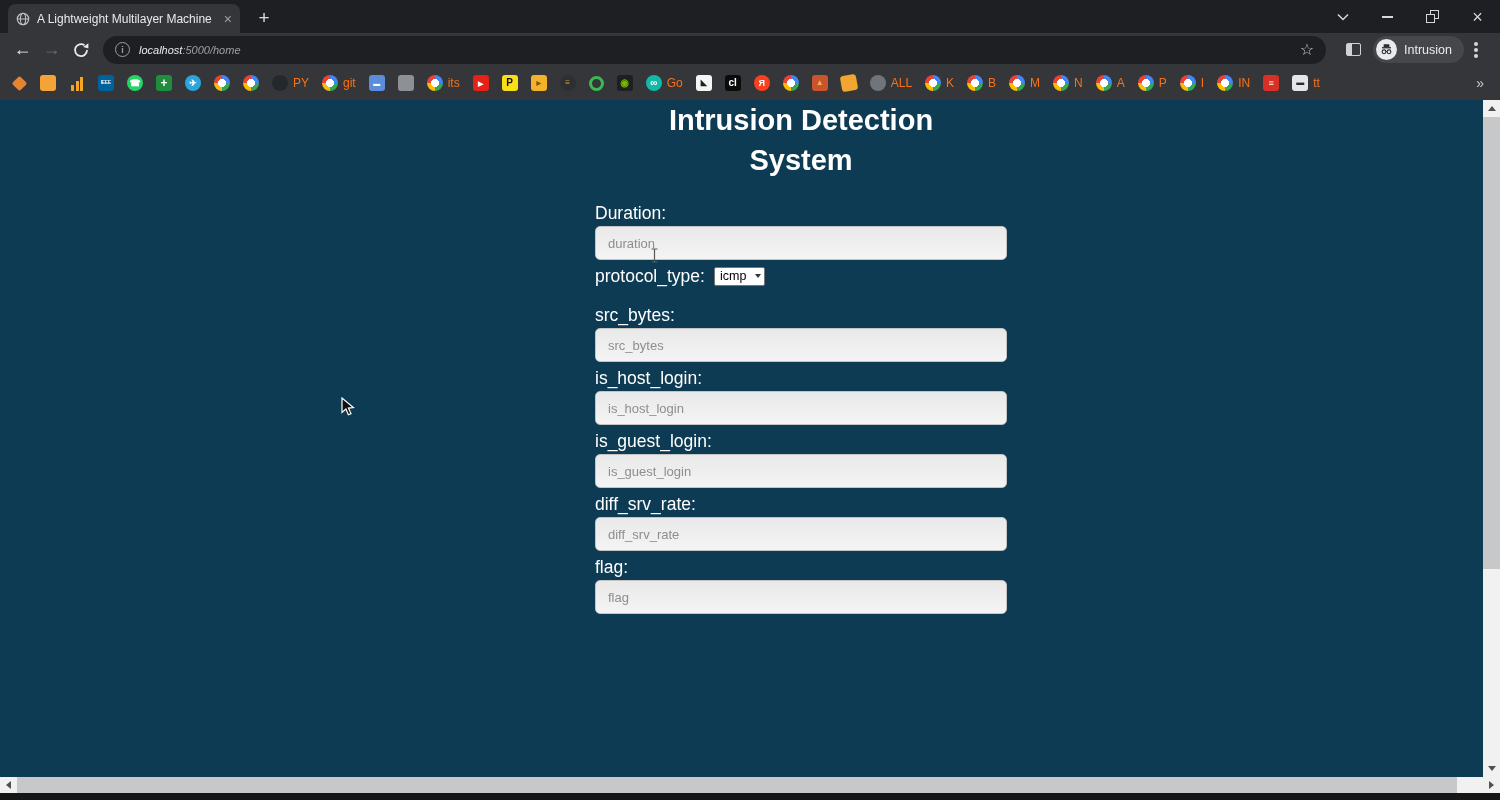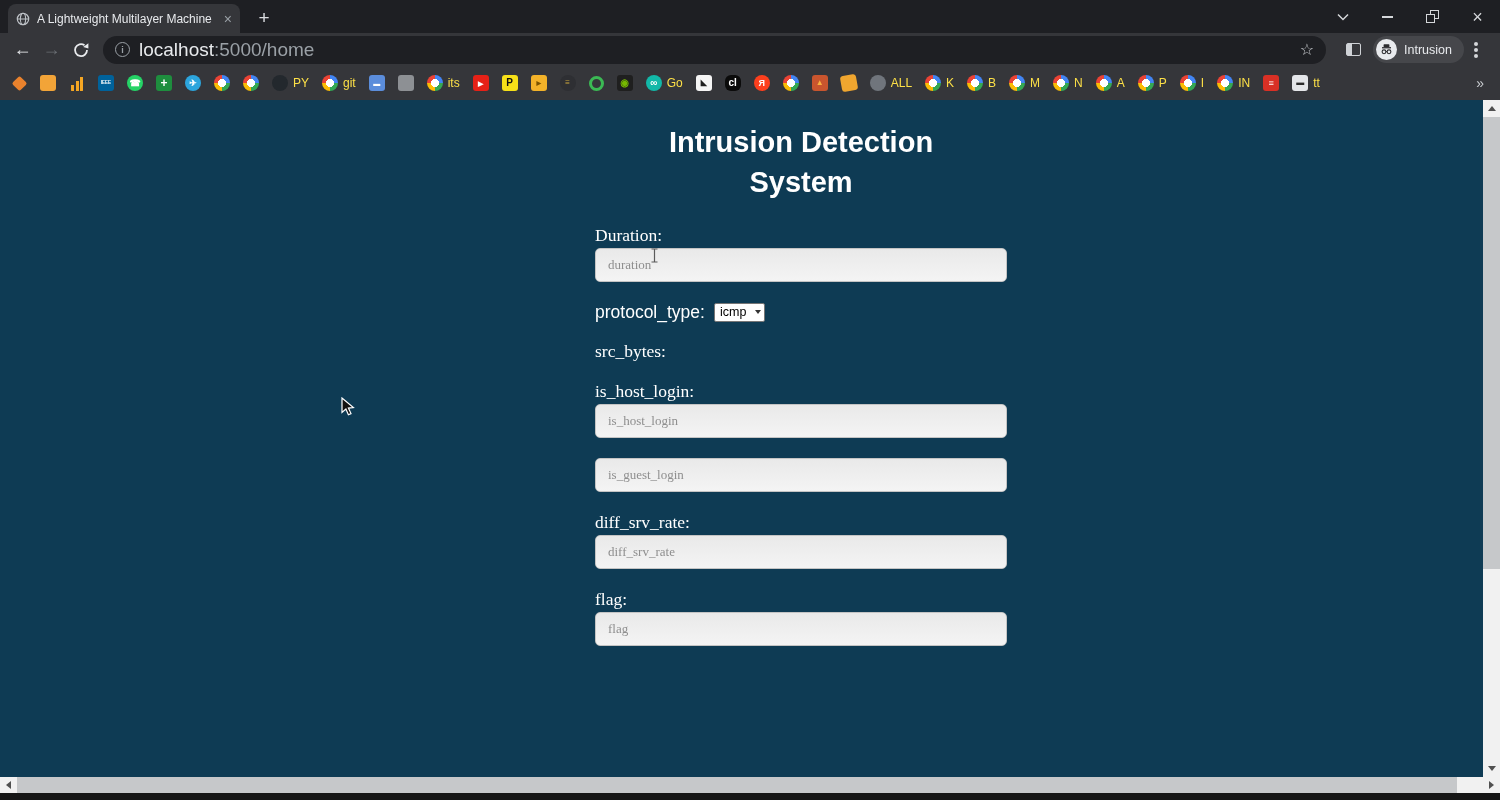--- a/index.html
+++ b/index.html
@@ -26,21 +26,21 @@
   
   .toolbar { position:absolute; top:33px; left:0; right:0; height:33px; background:#35363a;
              display:flex; align-items:center; padding:0 8px; }
   .nav-btn { width:29px; height:29px; display:flex; align-items:center; justify-content:center;
              color:#e8eaed; font-size:18px; border-radius:50%; }
   .nav-btn.disabled { color:#696d72; }
   .omnibox { flex:1; height:28px; background:#1e1f23; border-radius:14px; display:flex;
              align-items:center; padding:0 12px; gap:9px; margin:0 8px; }
   .info-icon { width:15px; height:15px; border:1.3px solid #9aa0a6; border-radius:50%; color:#9aa0a6;
                font-size:9px; font-weight:bold; display:flex; align-items:center; justify-content:center; }
-  .url { font-size:19px; white-space:nowrap; }
+  .url { font-size:11px; white-space:nowrap;font-style:italic; }
   .url-host { color:#e8eaed; }
   .url-path { color:#9aa0a6; }
   .star { margin-left:auto; color:#c8cbcf; font-size:16px; }
   .sidepanel { width:15px; height:13px; border:1.6px solid #cfd2d6; border-radius:2px; position:relative; margin:0 12px; }
   .sidepanel::before { content:""; position:absolute; left:0; top:0; bottom:0; width:5px; background:#cfd2d6; }
   .incog { height:27px; border-radius:14px; background:#46474b; display:flex; align-items:center;
            gap:7px; padding:2px 12px 2px 3px; color:#e8eaed; font-size:12.5px; }
   .incog-circle { width:21px; height:21px; background:#e8eaed; border-radius:50%;
                   display:flex; align-items:center; justify-content:center; }
   .dots { width:4px; height:4px; border-radius:50%; background:#d5d7da; position:relative; margin:0 14px 0 10px; }
@@ -55,29 +55,29 @@
              justify-content:center; font-weight:bold; line-height:1; overflow:hidden; }
   .bm-icon.circle { border-radius:50%; }
   .bm-icon.diamond { width:11px; height:11px; transform:rotate(45deg); margin:2px; border-radius:2px; }
   .bm-icon.ring { border-radius:50%; border:3px solid #3bb954; background:transparent !important; width:15px; height:15px; }
   .bm-icon.google { border-radius:50%;
       background: radial-gradient(circle at center, #ffffff 0 37%, rgba(0,0,0,0) 38%),
                   conic-gradient(#4285f4 0 25%, #34a853 25% 50%, #fbbc05 50% 75%, #ea4335 75% 100%); }
   .bm-icon.bars { display:inline-flex; align-items:flex-end; gap:1.5px; background:transparent !important; justify-content:center; }
   .bars i { display:block; width:3px; background:#f5a623; }
   .bars i:nth-child(1){ height:6px; } .bars i:nth-child(2){ height:10px; } .bars i:nth-child(3){ height:14px; }
-  .bm-label { color:#fde047; font-size:12px; white-space:nowrap; }
+  .bm-label { color:#f97316; font-size:12px; white-space:nowrap; }
   .bm-overflow { margin-left:auto; color:#c8cbcf; font-size:14px; padding-right:8px; }
 
   
   .page { position:absolute; top:100px; left:0; width:1483px; height:677px; background:#0e3b54; overflow:hidden; }
-  .content { margin-left:595px; width:412px; padding-top:22px; }
+  .content { margin-left:595px; width:412px; padding-top:0; }
   .page-title { width:360px; margin:0 auto 23px; text-align:center; color:#ffffff;
                 font-size:29px; font-weight:bold; line-height:40px; }
-  .group { margin-bottom:20px;font-family:Liberation Serif, serif; }
+  .group { margin-bottom:6px; }
   .field-label { display:block; color:#ffffff; font-size:17.5px; line-height:20px; margin-bottom:3px; }
   .text-input { width:100%; height:34px; border:1px solid #c4c4c4; border-radius:5px;
                 background:linear-gradient(#e9e9e9,#f4f4f4); padding:0 12px; font-size:13px;
                 color:#333; font-family:inherit; outline:none; }
   .text-input::placeholder { color:#8e8e8e; }
   .inline-group { display:flex; align-items:center; gap:9px; margin:2px 0 19px; }
   .inline-group .field-label { margin-bottom:0; }
   .select-wrap { position:relative; display:inline-flex; }
   .select-wrap select { appearance:none; -webkit-appearance:none; height:19px; font-size:12.5px;
       padding:0 17px 1px 5px; border:1px solid #767676; border-radius:2px; background:#fff;
@@ -234,21 +234,21 @@
         <span class="bm-icon square" style="background: rgb(31, 31, 31); color: rgb(118, 185, 0); font-size: 10px;">◉</span>
       </span>
       <span class="bm">
         <span class="bm-icon circle" style="background: rgb(18, 184, 168); color: rgb(255, 255, 255); font-size: 10px;">∞</span>
         <span class="bm-label">Go</span>
       </span>
       <span class="bm">
         <span class="bm-icon square" style="background: rgb(245, 245, 245); color: rgb(31, 31, 31); font-size: 8px;">◣</span>
       </span>
       <span class="bm">
-        <span class="bm-icon square" style="background: rgb(11, 11, 11); color: rgb(255, 255, 255); font-size: 10px; border-radius: 6px;">cl</span>
+        <span class="bm-icon square" style="background: rgb(11, 11, 11); color: rgb(255, 255, 255); font-size: 10px;">cl</span>
       </span>
       <span class="bm">
         <span class="bm-icon circle" style="background: rgb(252, 63, 29); color: rgb(255, 255, 255); font-size: 9px;">Я</span>
       </span>
       <span class="bm">
         <span class="bm-icon google"></span>
       </span>
       <span class="bm">
         <span class="bm-icon square" style="background: rgb(201, 85, 46); color: rgb(249, 177, 63); font-size: 8px;">▲</span>
       </span>
@@ -316,31 +316,33 @@
       <span class="select-wrap">
         <select>
           <option>icmp</option>
         </select>
         <span class="sel-arrow"></span>
       </span>
     </div>
 
     <div class="group">
       <label class="field-label">src_bytes:</label>
+      <input class="text-input" placeholder="src_bytes" style="">
     </div>
 
     <div class="group">
     </div>
 
     <div class="group">
       <label class="field-label">is_host_login:</label>
       <input class="text-input" placeholder="is_host_login" style="">
     </div>
 
     <div class="group">
+      <label class="field-label">is_guest_login:</label>
       <input class="text-input" placeholder="is_guest_login" style="">
     </div>
 
     <div class="group">
       <label class="field-label">diff_srv_rate:</label>
       <input class="text-input" placeholder="diff_srv_rate" style="">
     </div>
 
     <div class="group">
     </div>

